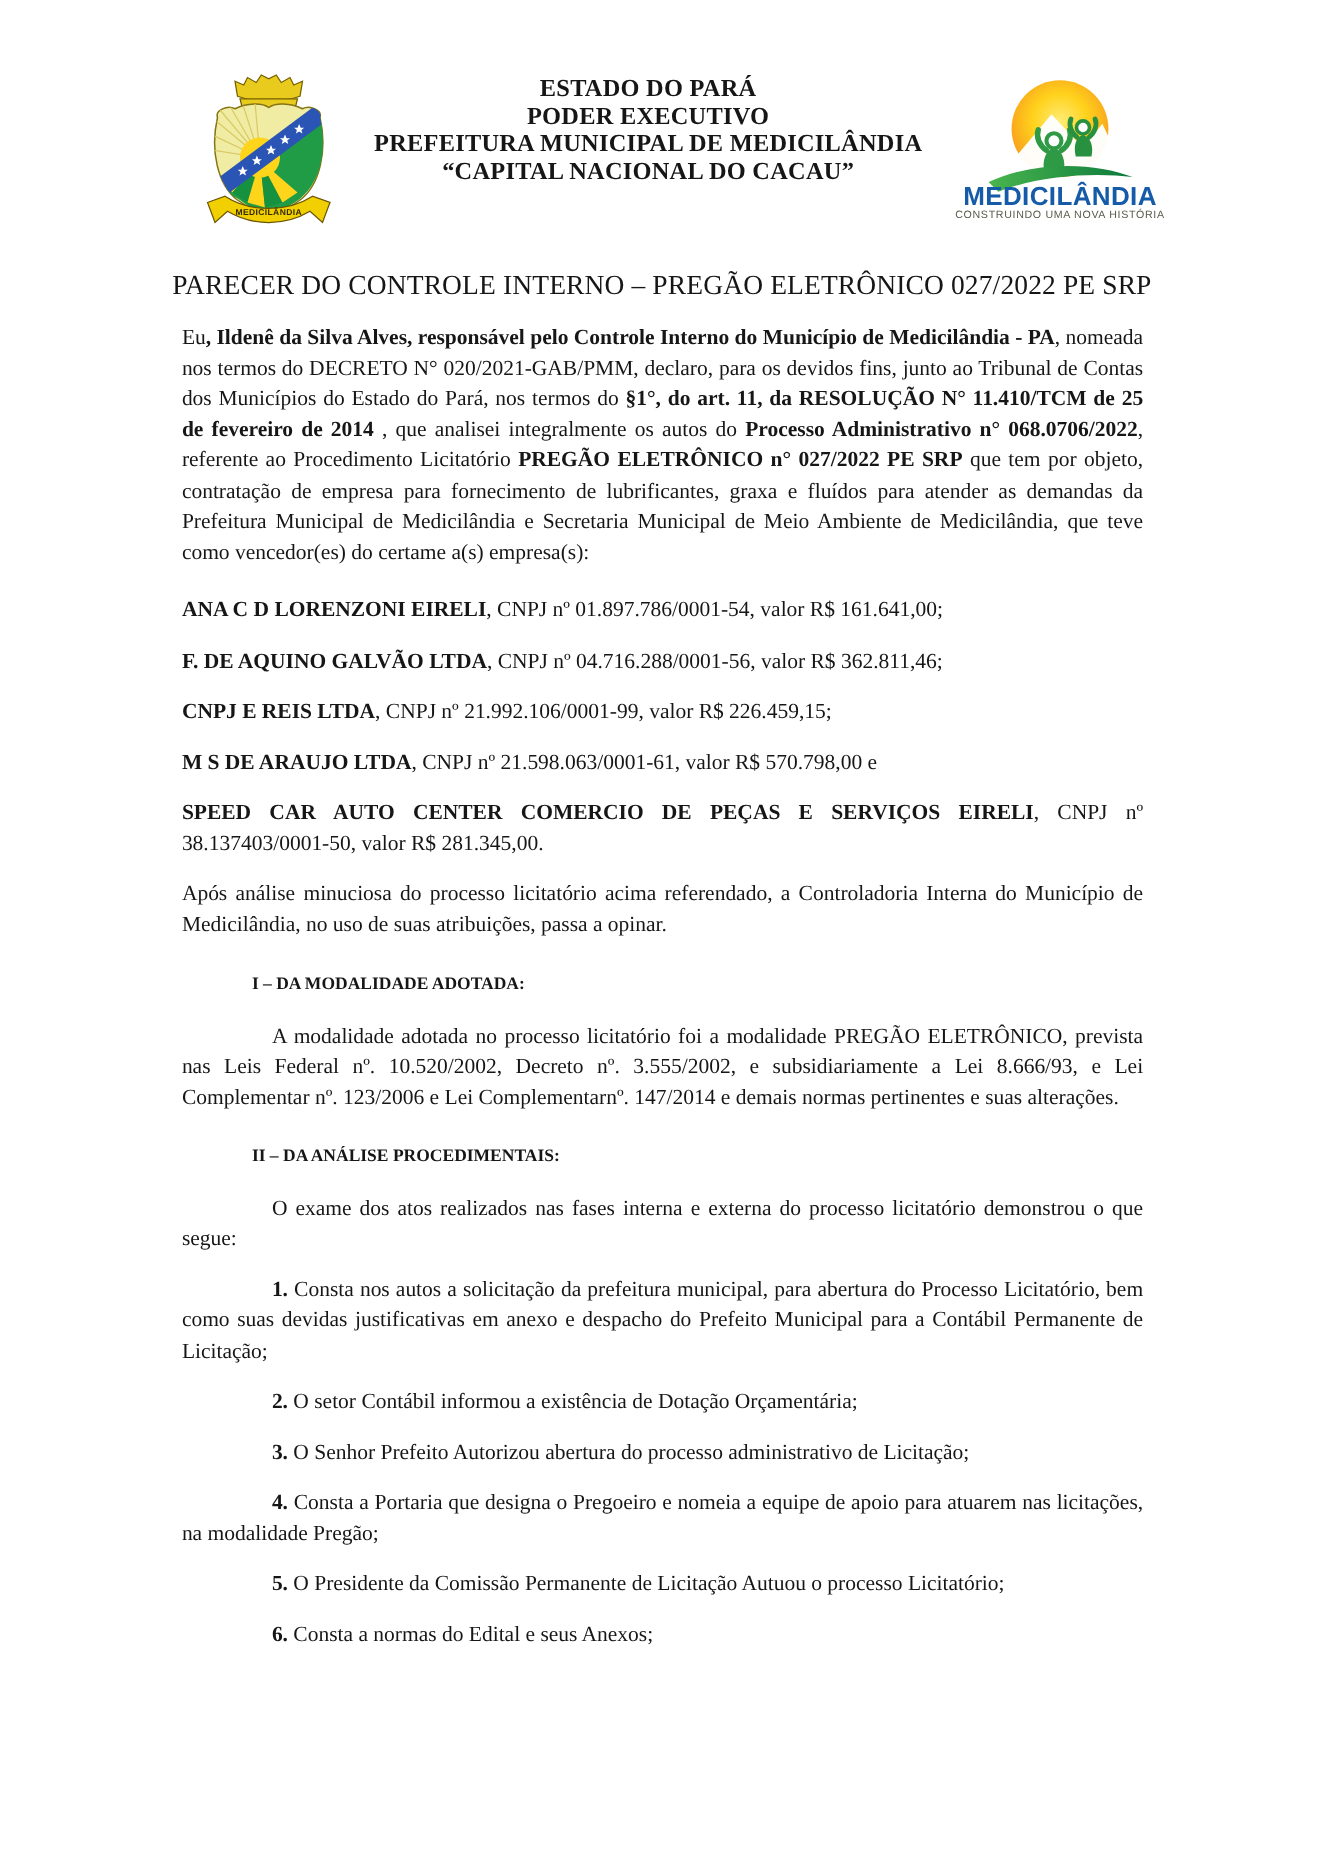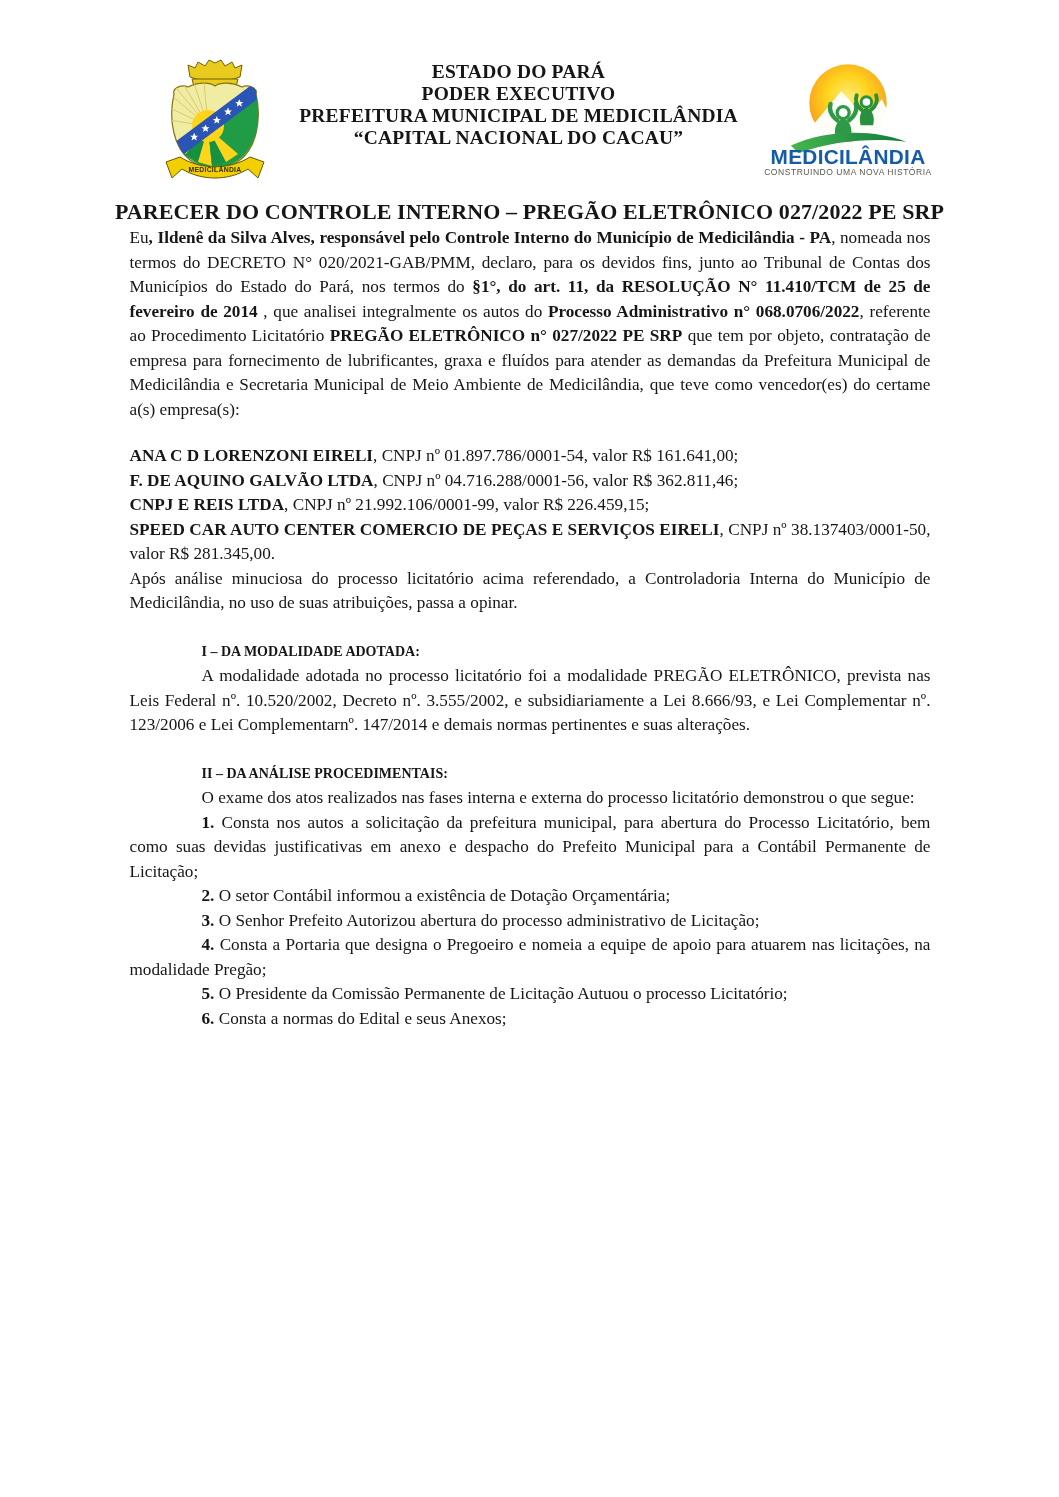--- a/index.html
+++ b/index.html
@@ -14,28 +14,28 @@
     padding:54px 88px 0 116px;
   }
   .crest { width:134px; height:132px; flex:0 0 auto; }
   .org {
     flex:1 1 auto; text-align:center; font-weight:bold;
     font-size:19.5px; line-height:22px; padding-top:7px;
     letter-spacing:0.2px;
   }
   .citylogo { width:184px; height:121px; flex:0 0 auto; margin-top:2px; }
   .title {
-    text-align:center; font-weight:bold; font-size:22px;
-    margin-top:12px; letter-spacing:0.1px; line-height:28px;
+    text-align:center; font-weight:normal; font-size:22px;
+    margin-top:28px; letter-spacing:0.1px; line-height:28px;
   }
   .doc-body {
     padding:0 97px 0 98px; font-size:17.2px; line-height:24.5px;
     text-align:justify;
   }
-  .doc-body p { margin:0; }
+  .doc-body p { margin:16px; }
   .b { font-weight:bold; }
   .p-intro { margin-top:42px; }
   .winners { margin-top:22px; }
   .p-after { margin-top:20px; }
   .sec {
     font-size:14px; font-weight:bold; text-indent:72px;
     text-align:left; margin-top:24px; line-height:24.5px;
   }
   .sec-body { margin-top:12px; }
   .indent { text-indent:72px; }
@@ -143,20 +143,21 @@
   <h1 class="title">PARECER DO CONTROLE INTERNO – PREGÃO ELETRÔNICO 027/2022 PE SRP</h1>
 
   <main class="doc-body">
 
     <p class="p-intro"><span>Eu</span><span class="b">, Ildenê da Silva Alves, responsável pelo Controle Interno do Município de Medicilândia - PA</span><span>, nomeada nos termos do DECRETO N°  020/2021-GAB/PMM, declaro, para os devidos fins, junto ao Tribunal de Contas dos Municípios do Estado do Pará, nos termos do </span><span class="b">§1°, do art. 11, da RESOLUÇÃO N° 11.410/TCM de 25 de fevereiro de 2014</span><span> , que analisei integralmente os autos do </span><span class="b">Processo Administrativo n° 068.0706/2022</span><span>, referente ao Procedimento Licitatório </span><span class="b">PREGÃO ELETRÔNICO n° 027/2022 PE SRP</span><span> que tem por objeto, contratação de empresa para fornecimento de lubrificantes, graxa e fluídos para atender as demandas da Prefeitura Municipal de Medicilândia e Secretaria Municipal de Meio Ambiente de Medicilândia, que teve como vencedor(es) do certame a(s) empresa(s):</span></p>
 
     <div class="winners">
       <p><span class="b">ANA C D LORENZONI EIRELI</span><span>, CNPJ nº 01.897.786/0001-54, valor R$ 161.641,00;</span></p>
       <p><span class="b">F. DE AQUINO GALVÃO LTDA</span><span>, CNPJ nº 04.716.288/0001-56, valor R$ 362.811,46;</span></p>
       <p><span class="b">CNPJ E REIS LTDA</span><span>, CNPJ nº 21.992.106/0001-99, valor R$ 226.459,15;</span></p>
+      <p><span class="b">M S DE ARAUJO LTDA</span><span>, CNPJ nº 21.598.063/0001-61, valor R$ 570.798,00 e</span></p>
       <p><span class="b">SPEED CAR AUTO CENTER COMERCIO DE PEÇAS E SERVIÇOS EIRELI</span><span>, CNPJ nº 38.137403/0001-50, valor R$ 281.345,00.</span></p>
     </div>
 
     <p class="p-after">Após análise minuciosa do processo licitatório acima referendado, a Controladoria Interna do Município de Medicilândia, no uso de suas atribuições, passa a opinar.</p>
 
     <h2 class="sec">I – DA MODALIDADE ADOTADA:</h2>
     <p class="sec-body indent">A modalidade adotada no processo licitatório foi a modalidade PREGÃO ELETRÔNICO, prevista nas Leis Federal nº. 10.520/2002, Decreto nº. 3.555/2002, e subsidiariamente a Lei 8.666/93, e Lei Complementar nº. 123/2006 e Lei Complementarnº. 147/2014 e demais normas pertinentes e suas alterações.</p>
 
     <h2 class="sec">II – DA ANÁLISE PROCEDIMENTAIS:</h2>
     <p class="sec-body indent">O exame dos atos realizados nas fases interna e externa do processo licitatório demonstrou o que segue:</p>

